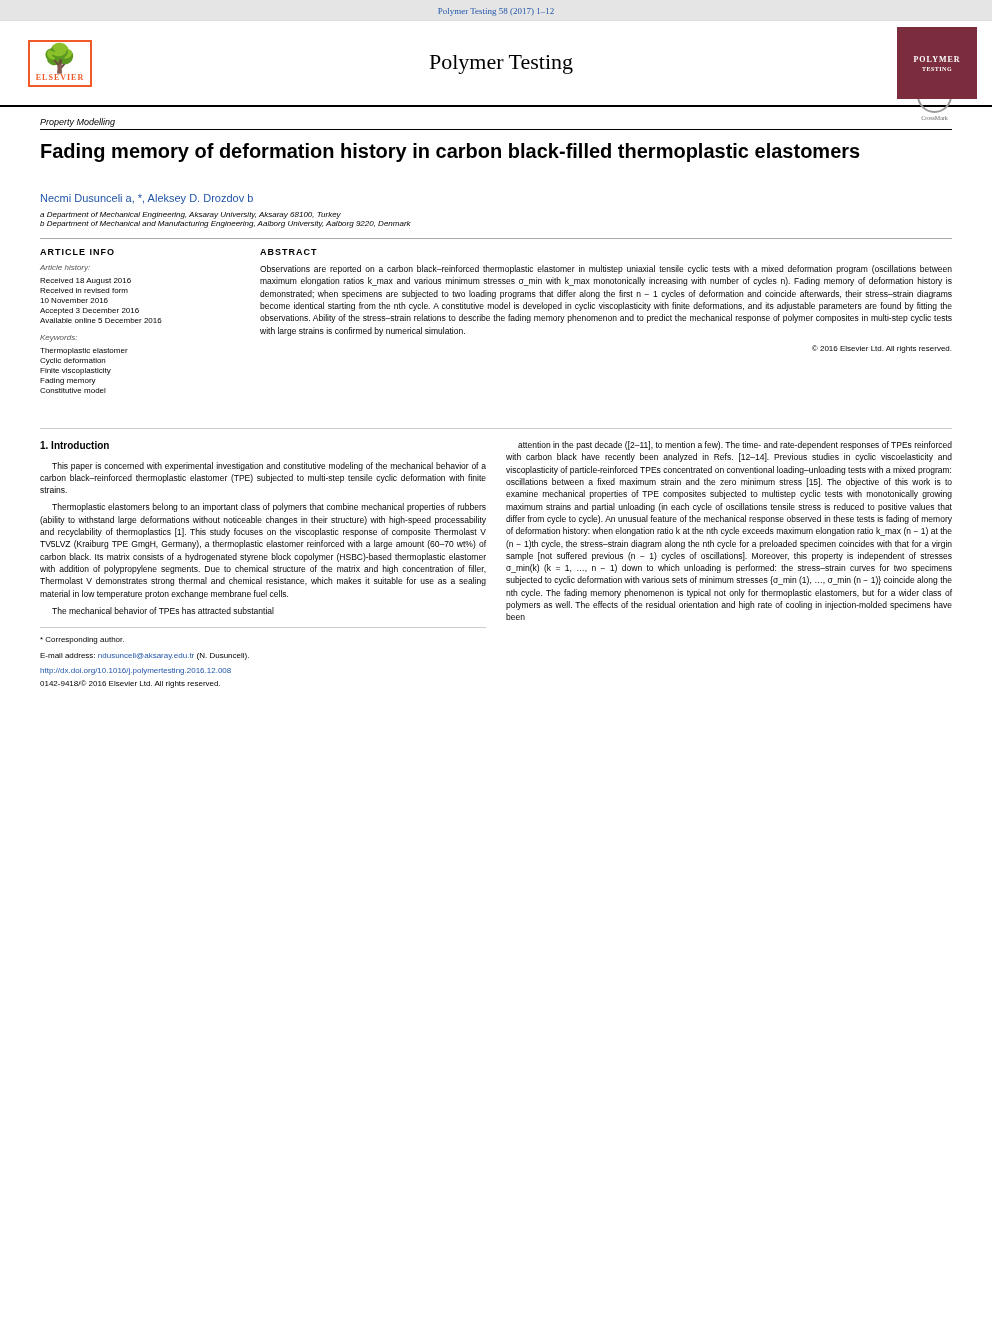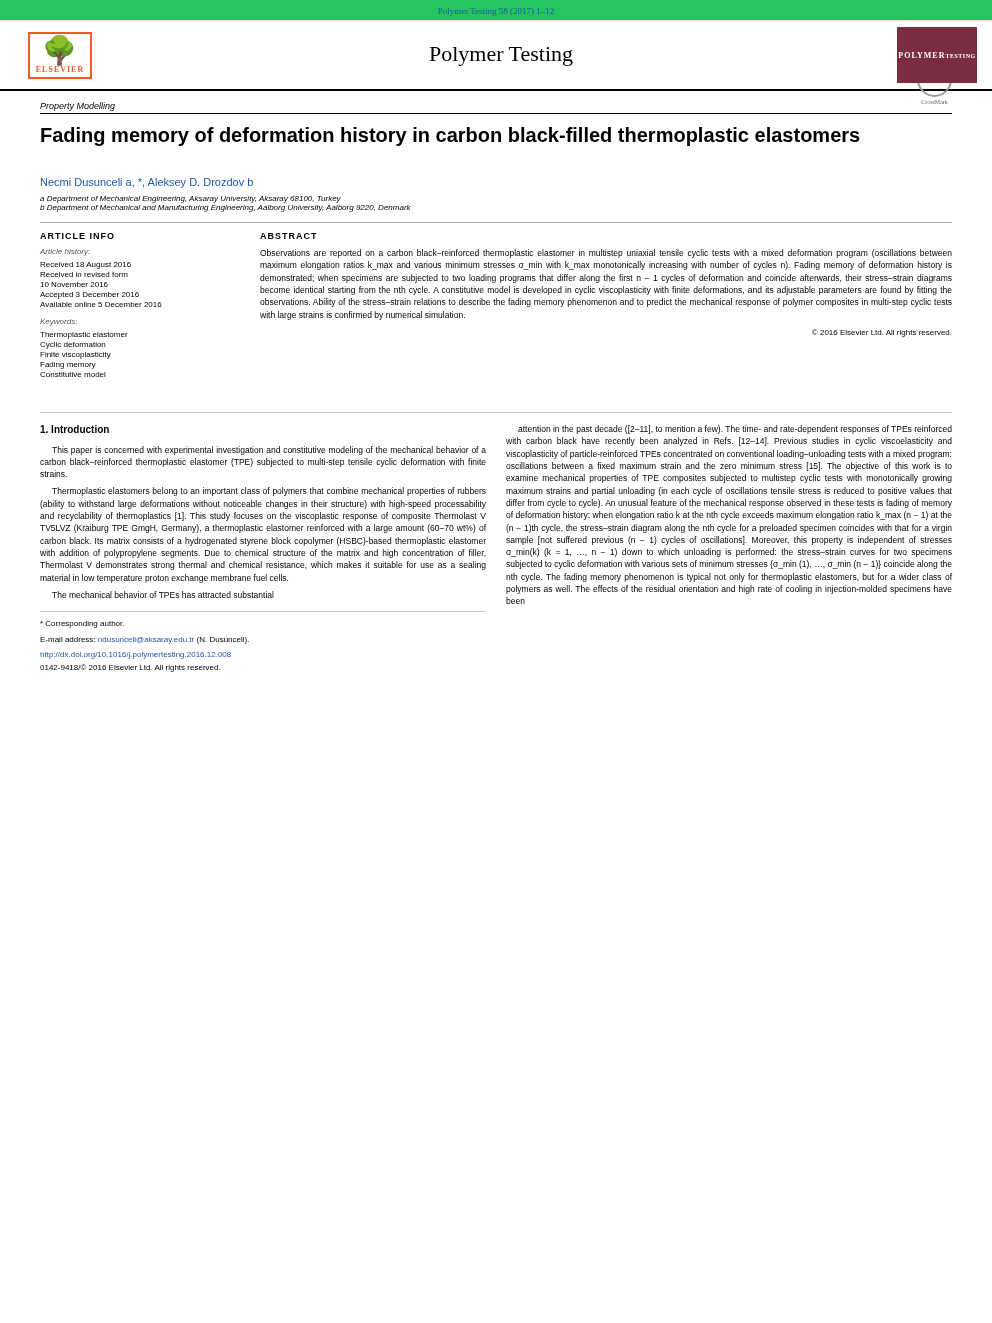--- a/index.html
+++ b/index.html
@@ -7,21 +7,21 @@
       background: #fff;
       font-family: "Times New Roman", Times, serif;
       font-size: 10px;
       color: #000;
       width: 992px;
       min-height: 1323px;
     }
 
     
     .top-bar {
-      background: #22c55e;
+      background: #e5e5e5;
       text-align: center;
       padding: 6px 0 4px;
       font-size: 9px;
       color: #2255aa;
       border-bottom: 1px solid #ddd;
     }
 
     
     .journal-header {
       display: flex;
@@ -90,23 +90,23 @@
       align-items: center;
     }
     .journal-logo-right .pt-box {
       background: #7b2d3e;
       color: #fff;
       font-size: 7px;
       font-weight: bold;
       text-align: center;
       padding: 8px 6px;
       width: 80px;
-      height: 56px;
-      display: flex;
-      flex-direction: row;
+      height: 72px;
+      display: flex;
+      flex-direction: column;
       align-items: center;
       justify-content: center;
       letter-spacing: 0.5px;
     }
     .pt-box .pt-title {
       font-size: 8px;
       letter-spacing: 1px;
     }
     .pt-box .pt-subtitle {
       font-size: 6px;

